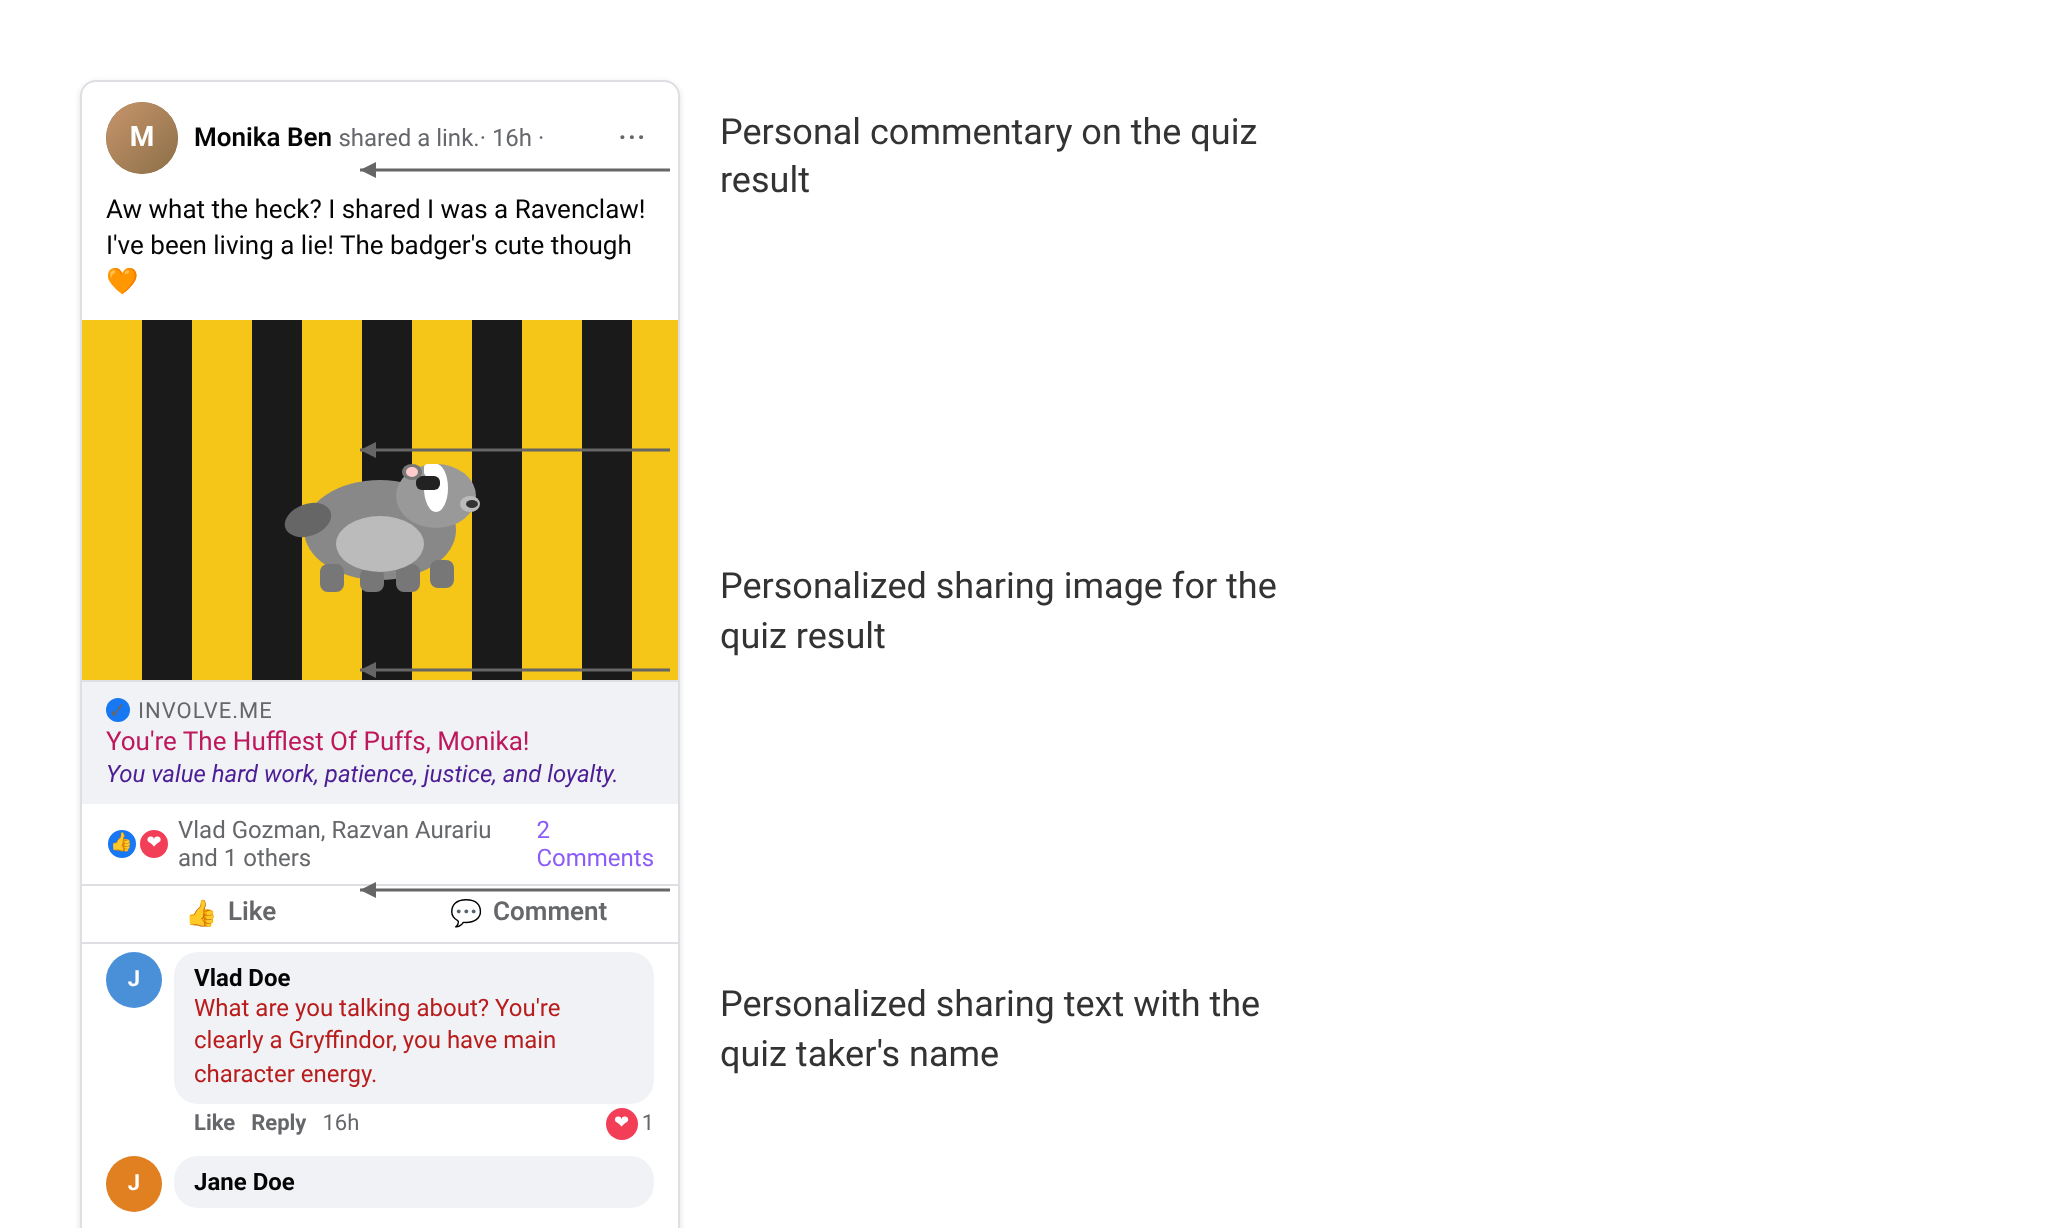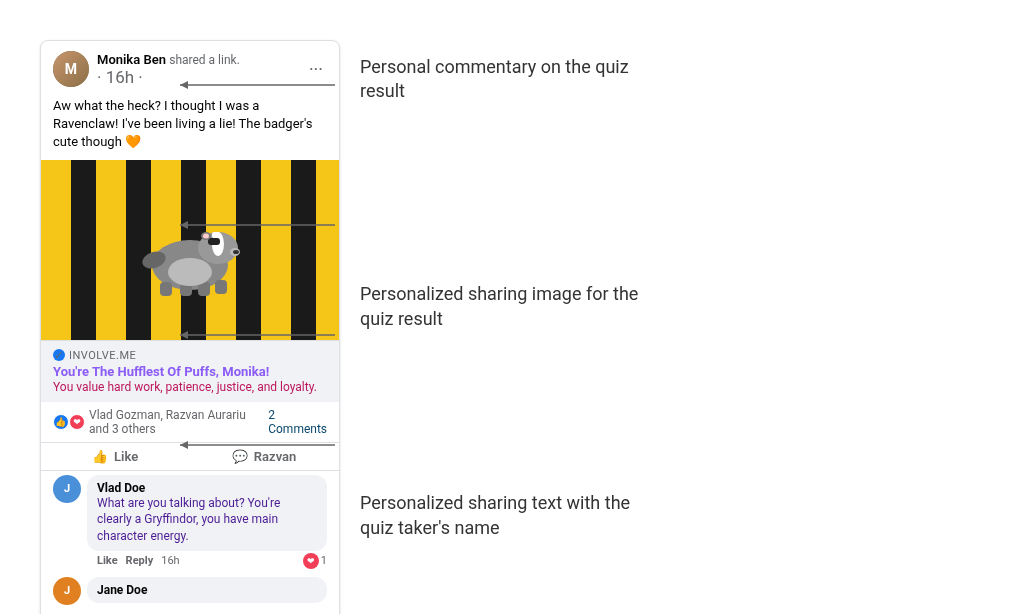--- a/index.html
+++ b/index.html
@@ -63,34 +63,34 @@
       border-radius: 50%;
       display: flex;
       align-items: center;
       justify-content: center;
       color: white;
       font-size: 14px;
       font-weight: bold;
     }
     .fb-user-info {
       display: flex;
-      flex-direction: column;
+      flex-direction: row;
     }
     .fb-username {
       font-weight: 600;
       font-size: 13px;
       color: #050505;
     }
     .fb-shared {
       color: #65676B;
       font-size: 12px;
     }
     .fb-meta {
       color: #65676B;
-      font-size: 17px;
+      font-size: 12px;
     }
     .fb-dots {
       color: #65676B;
       font-size: 18px;
       cursor: pointer;
       padding: 4px;
     }
 
     .fb-caption {
       padding: 4px 12px 8px;
@@ -146,29 +146,30 @@
     .involve-dot {
       width: 12px;
       height: 12px;
       border-radius: 50%;
       background: #1877f2;
       display: inline-flex;
       align-items: center;
       justify-content: center;
     }
     .fb-post-title {
-      font-weight: 700;
+      font-weight: 400;
       font-size: 13px;
-      color: #8b5cf6;
+      color: #be185d;
       margin-top: 2px;
     }
     .fb-post-desc {
       font-size: 12px;
-      color: #be185d;
+      color: #4c1d95;
       margin-top: 1px;
+      font-style: italic;
     }
 
     .fb-reactions-bar {
       display: flex;
       justify-content: space-between;
       align-items: center;
       padding: 6px 12px;
       border-bottom: 1px solid #dddfe2;
     }
     .fb-reactions-left {
@@ -189,21 +190,21 @@
       display: flex;
       align-items: center;
       justify-content: center;
       font-size: 9px;
     }
     .reaction-like { background: #1877f2; color: white; }
     .reaction-love { background: #f33e58; color: white; }
 
     .fb-comments-count {
       font-size: 12px;
-      color: #0c4a6e;
+      color: #8b5cf6;
       cursor: pointer;
     }
 
     .fb-action-bar {
       display: flex;
       border-bottom: 1px solid #dddfe2;
     }
     .fb-action-btn {
       flex: 1;
       display: flex;
@@ -257,21 +258,21 @@
       padding: 6px 10px;
       flex: 1;
     }
     .comment-name {
       font-weight: 700;
       font-size: 12px;
       color: #050505;
     }
     .comment-text {
       font-size: 12px;
-      color: #4c1d95;
+      color: #b91c1c;
       line-height: 1.4;
     }
     .comment-actions {
       display: flex;
       gap: 8px;
       padding: 2px 0 0 10px;
       font-size: 11px;
       color: #65676B;
       align-items: center;
     }
@@ -349,21 +350,21 @@
             <span class="fb-shared">shared a link.</span>
           </div>
           <div class="fb-meta">
             · <span>16h</span> ·
           </div>
         </div>
       </div>
       <div class="fb-dots">···</div>
     </div>
 
-    <div class="fb-caption">Aw what the heck? I thought I was a Ravenclaw! I've been living a lie! The badger's cute though 🧡</div>
+    <div class="fb-caption">Aw what the heck? I shared I was a Ravenclaw! I've been living a lie! The badger's cute though 🧡</div>
 
     <div class="fb-image">
       <div class="fb-image-bg"></div>
 
       <svg class="badger" viewBox="0 0 120 100" xmlns="http://www.w3.org/2000/svg">
 
         <ellipse cx="60" cy="65" rx="38" ry="25" fill="#888"></ellipse>
 
         <ellipse cx="88" cy="48" rx="20" ry="16" fill="#999"></ellipse>
 
@@ -398,33 +399,33 @@
       <div class="fb-post-title">You're The Hufflest Of Puffs, Monika!</div>
       <div class="fb-post-desc">You value hard work, patience, justice, and loyalty.</div>
     </div>
 
     <div class="fb-reactions-bar">
       <div class="fb-reactions-left">
         <div class="reaction-icons">
           <div class="reaction-circle reaction-like">👍</div>
           <div class="reaction-circle reaction-love">❤</div>
         </div>
-        <span>Vlad Gozman, Razvan Aurariu and 3 others</span>
+        <span>Vlad Gozman, Razvan Aurariu and 1 others</span>
       </div>
       <span class="fb-comments-count">2 Comments</span>
     </div>
 
     <div class="fb-action-bar">
       <div class="fb-action-btn">
         <span>👍</span>
         <span>Like</span>
       </div>
       <div class="fb-action-btn">
         <span>💬</span>
-        <span>Razvan</span>
+        <span>Comment</span>
       </div>
     </div>
 
 
     <div class="fb-comments">
 
       <div class="fb-comment">
         <div class="comment-avatar avatar-john">J</div>
         <div style="flex:1">
           <div class="comment-bubble">

